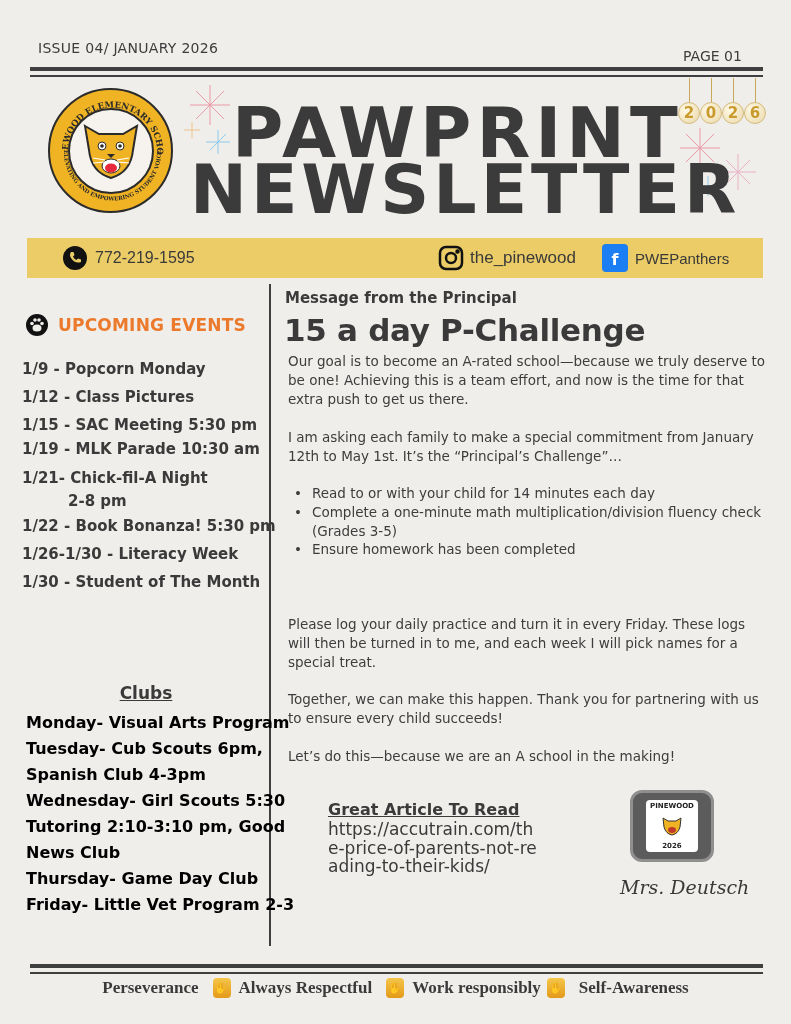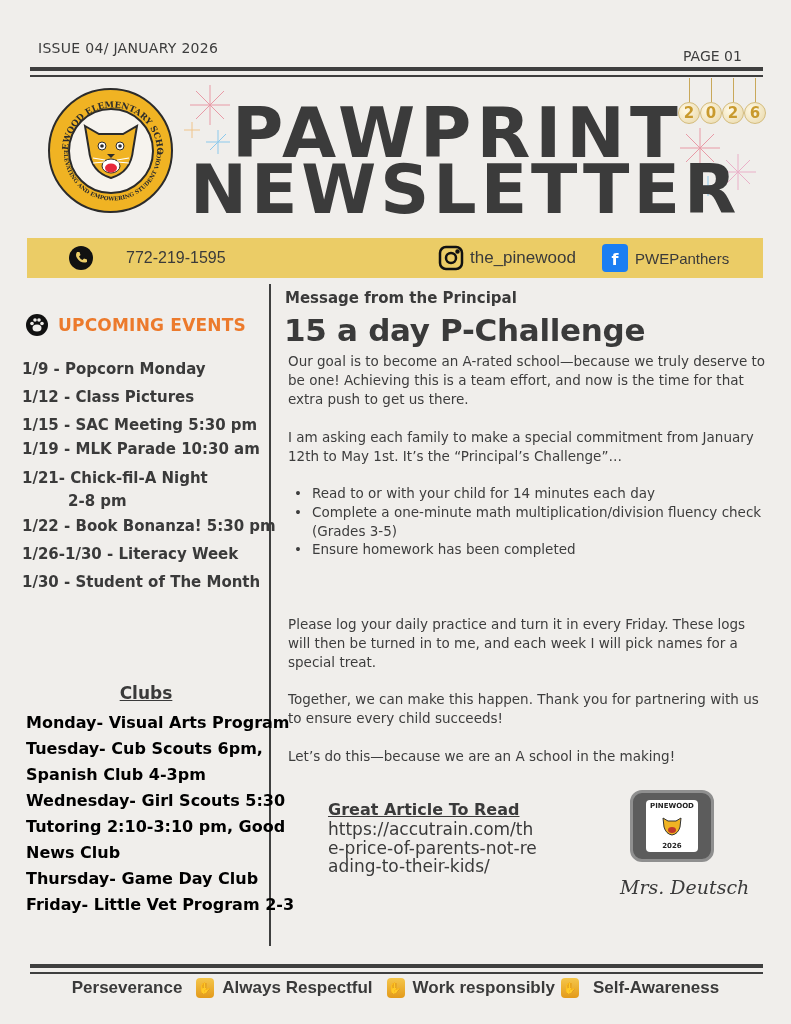--- a/index.html
+++ b/index.html
@@ -66,21 +66,21 @@
   .article-head { left: 328px; top: 800px; font-weight: bold; font-size: 16px; text-decoration: underline; color: #3a3a3a; }
   .article-link { left: 328px; top: 820px; width: 210px; font-size: 17px; line-height: 18.5px; color: #3a3a3a; word-break: break-all; }
 
   .ring { left: 630px; top: 790px; width: 84px; height: 72px; border-radius: 12px; background: #5c5c5c;
     border: 3px solid #8f8f8f; display: flex; align-items: center; justify-content: center; }
   .ring-face { width: 52px; height: 52px; background: #fff; border-radius: 4px; display: flex; flex-direction: column; align-items: center; justify-content: space-between; padding: 2px 0; }
   .ring-face span { font-size: 7px; font-weight: bold; color: #222; }
 
   .signature { left: 620px; top: 876px; font-family: "DejaVu Serif", serif; font-style: italic; font-size: 19px; color: #3a3a3a; }
 
-  .values { left: 0; width: 791px; top: 978px; display: flex; justify-content: center; align-items: center; font-weight: bold; font-size: 17px; color: #3a3a3a; font-family: Liberation Sans, sans-serif; }
+  .values { left: 0; width: 791px; top: 978px; display: flex; justify-content: center; align-items: center; font-weight: bold; font-size: 17px; color: #3a3a3a; font-family: Liberation Serif, serif; }
   .paw-badge { width: 18px; height: 20px; border-radius: 4px; background: linear-gradient(#f5c64a, #e39a1a); display: inline-flex; align-items: center; justify-content: center; font-size: 11px; margin: 0 8px 0 14px; color: #b06a10; }
 </style>
 </head>
 <body>
 
 <div class="abs issue">ISSUE 04/ JANUARY 2026</div>
 <div class="abs page">PAGE 01</div>
 <div class="abs rule-thick" style="left:30px;top:67px;width:733px;"></div>
 <div class="abs rule-thin" style="left:30px;top:75px;width:733px;"></div>
 
@@ -183,21 +183,21 @@
     <div class="string" style="height:24px;"></div>
     <div class="ornament">2</div>
   </div>
   <div style="display:flex;flex-direction:column;align-items:center;width:22px;">
     <div class="string" style="height:24px;"></div>
     <div class="ornament">6</div>
   </div>
 </div>
 
 <div class="abs contact">
-  <div class="contact-item" style="left:42px;gap:25px;">
+  <div class="contact-item" style="left:36px;">
     <span class="ico">
       <svg width="24" height="24" viewBox="0 0 24 24">
           <circle cx="12" cy="12" r="12" fill="#111"></circle>
           <path d="M8 6 L10.5 6 L11.5 9 L10 10.5 Q11 13 13.5 14 L15 12.5 L18 13.5 L18 16 Q12 18 8 12 Q6 9 8 6 Z" fill="#ebcc66"></path>
         </svg>
     </span>
     <span style="margin-left:8px;">772-219-1595</span>
   </div>
   <div class="contact-item" style="left:411px;">
     <span class="ico">

